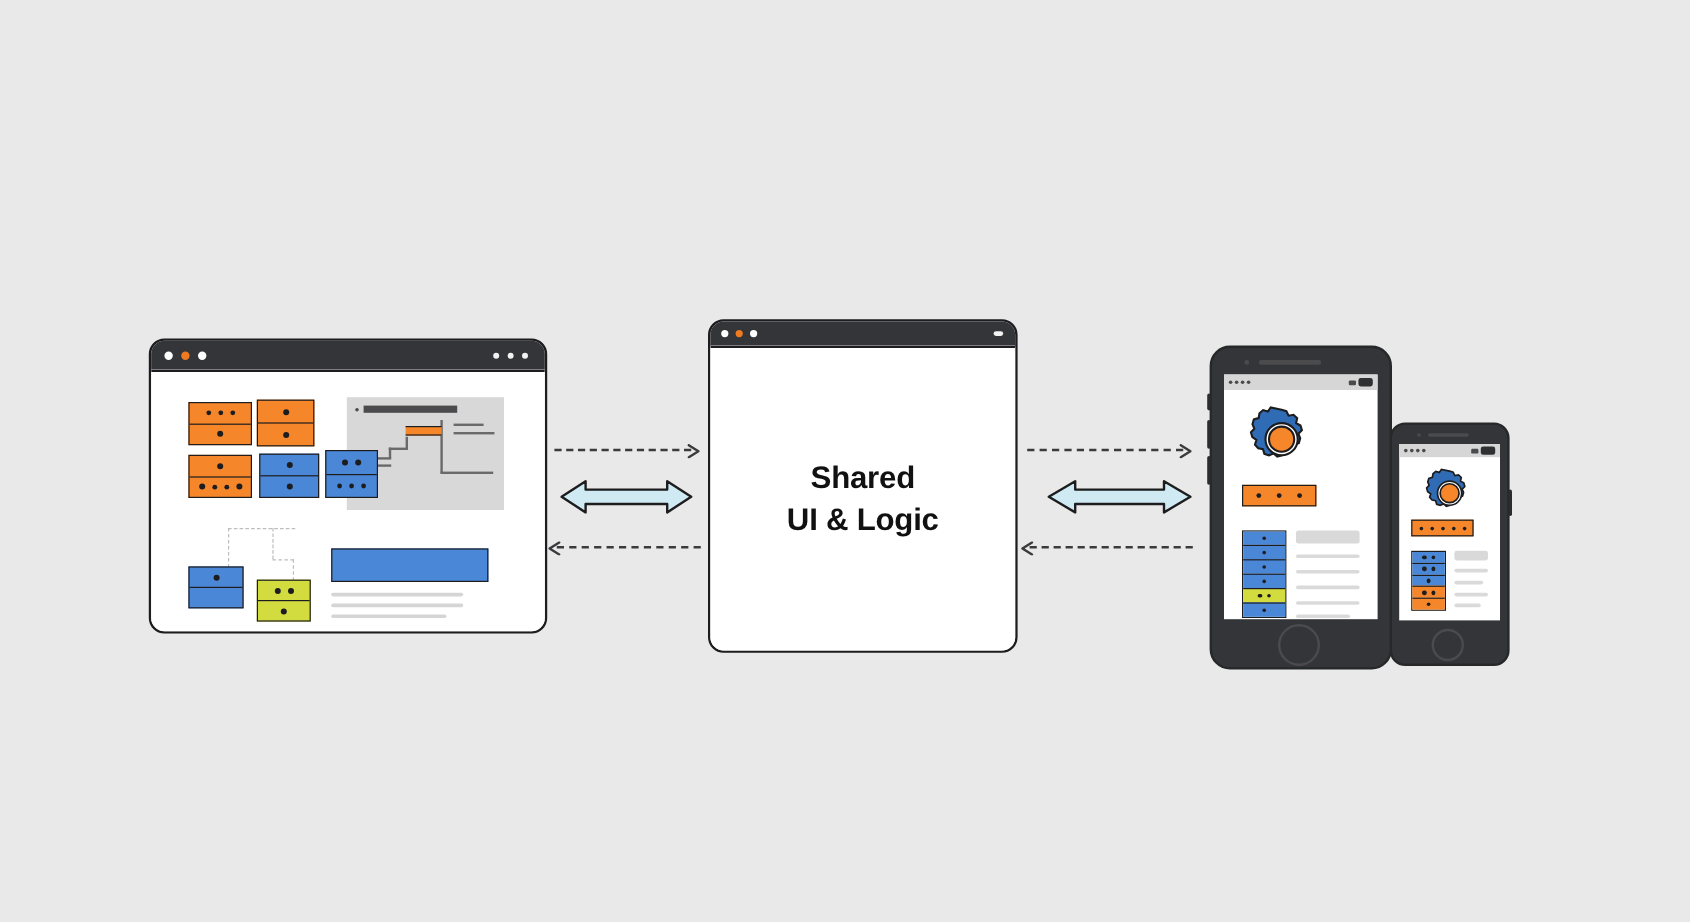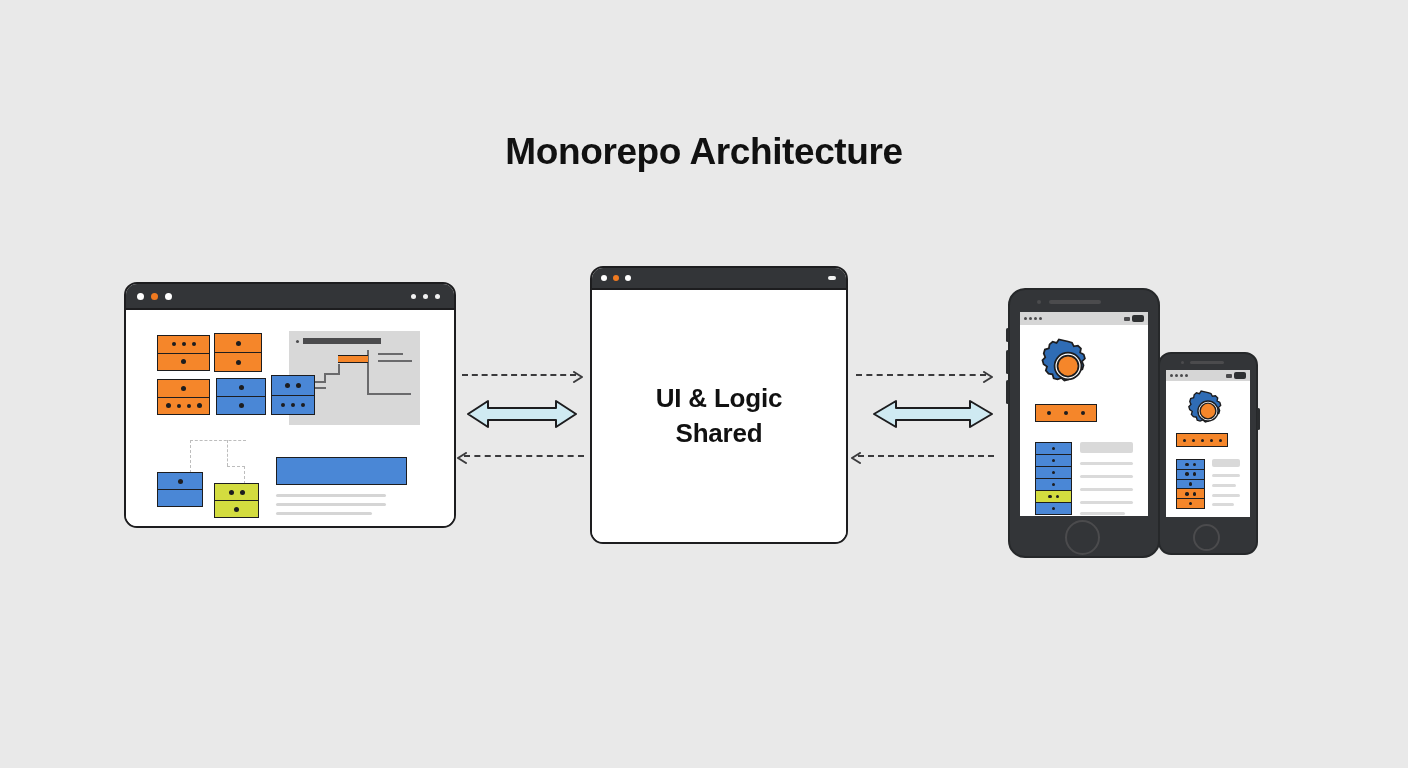--- a/index.html
+++ b/index.html
@@ -153,21 +153,20 @@
   .orange-bar.sm { gap: 6px; }
 
   .grayblock { position: absolute; background: #d9d9d9; border-radius: 2px; }
   .pline { position: absolute; background: #dadada; border-radius: 2px; }
 </style>
 </head>
 <body>
 
 <div id="stage">
 
-  <div class="title">Monorepo Architecture</div>
 
   <div class="win" id="win-left">
     <div class="win-bar">
       <span class="tdot" style="left:11px; top:9px; width:7px; height:7px;"></span>
       <span class="tdot amber" style="left:25px; top:9px; width:7px; height:7px;"></span>
       <span class="tdot" style="left:39px; top:9px; width:7px; height:7px;"></span>
       <span class="tdot sm" style="right:38px; top:10px; width:5px; height:5px;"></span>
       <span class="tdot sm" style="right:26px; top:10px; width:5px; height:5px;"></span>
       <span class="tdot sm" style="right:14px; top:10px; width:5px; height:5px;"></span>
     </div>
@@ -300,22 +299,22 @@
 
   <div class="win" id="win-center">
     <div class="win-bar">
       <span class="tdot" style="left:9px; top:7px; width:6px; height:6px;"></span>
       <span class="tdot amber" style="left:21px; top:7px; width:6px; height:6px;"></span>
       <span class="tdot" style="left:33px; top:7px; width:6px; height:6px;"></span>
       <span class="tdot sm" style="right:10px; top:8px; width:8px; height:4px; border-radius:2px;"></span>
     </div>
     <div class="win-body">
       <div class="shared-label">
+        <div>Shared</div>
         <div>UI &amp; Logic</div>
-        <div>Shared</div>
       </div>
     </div>
   </div>
 
   <div class="arrowgrp">
     <div class="dashed-arrow" style="left:856px; top:369px; width:138px;">
       <span class="shaft"></span>
       <span class="head" style="right:0;">
         <svg width="12" height="12" viewBox="0 0 12 12">
             <path d="M2 1 L10 6 L2 11" fill="none" stroke="#3b3b3d" stroke-width="2" stroke-linecap="round" stroke-linejoin="round"></path>

